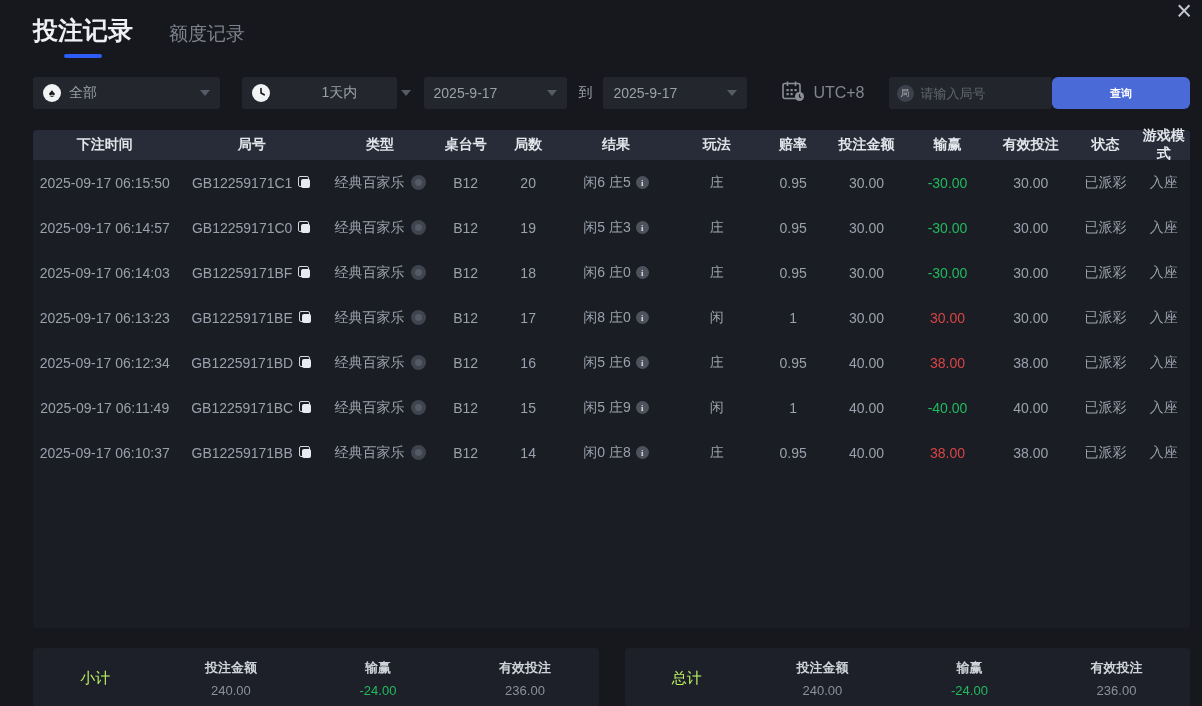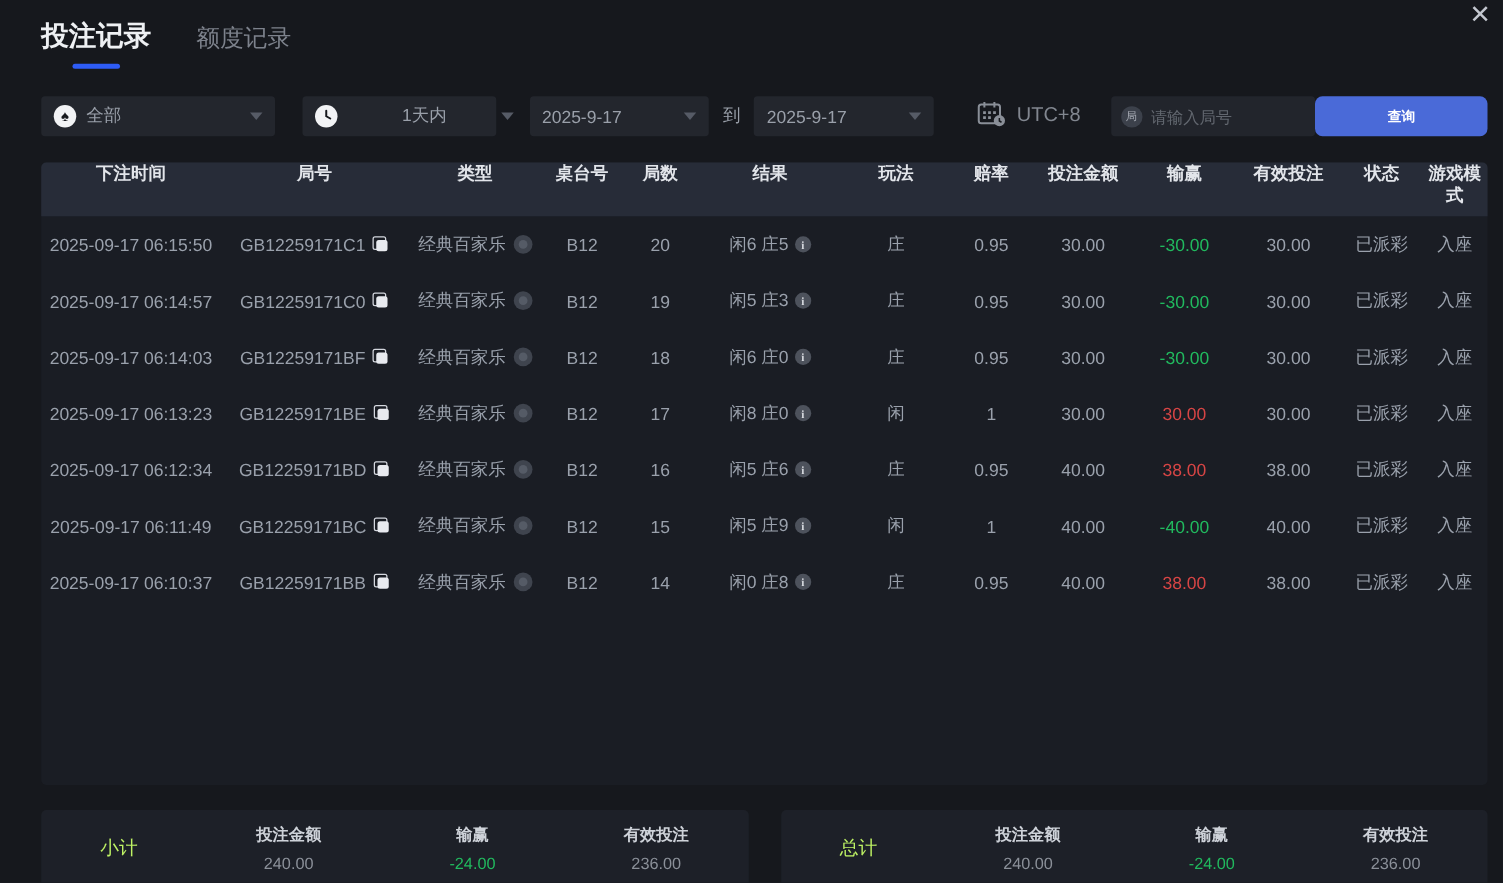--- a/index.html
+++ b/index.html
@@ -7,21 +7,21 @@
   body {
     position:relative;
     background:#16181d;
     font-family:"Liberation Sans","DejaVu Sans",sans-serif;
     color:#9aa0aa;
   }
 
   
   .tabs-row { position:absolute; left:33px; top:14px; display:flex; align-items:flex-end; }
   .tab { cursor:pointer; }
-  .tab-active { color:#eef0f3; font-size:22px; font-weight:bold; }
+  .tab-active { color:#eef0f3; font-size:25px; font-weight:bold; }
   .tab-underline { width:38px; height:4px; border-radius:2px; background:#2e5cf6; margin:7px auto 0; }
   .tab-inactive { color:#7d828c; font-size:19px; margin-left:36px; padding-bottom:11px; }
   .close-btn { position:absolute; top:-2px; right:10px; font-size:27px; color:#c3c7cf; cursor:pointer; line-height:1; }
 
   
   .filter-row { position:absolute; left:33px; top:77px; width:1157px; height:32px; display:flex; align-items:center; white-space:nowrap; }
   .dd {
     height:32px; background:#23262d; border-radius:3px; display:flex; align-items:center;
     padding:0 10px; font-size:14px; color:#9aa0aa; cursor:pointer; position:relative;
   }
@@ -42,21 +42,21 @@
   .round-ic { width:17px; height:17px; border-radius:50%; background:#3c414b; color:#a7acb5; font-size:9px; display:flex; align-items:center; justify-content:center; flex:0 0 auto; }
   .round-input { background:transparent; border:none; outline:none; color:#ef4444; font-size:13px; width:100%; margin-left:7px; font-family:inherit; }
   .round-input::placeholder { color:#62676f; }
   .query-btn {
     margin-left:auto; width:139px; height:32px; background:#4a6ad8; color:#fff; border:none;
     border-radius:6px; font-size:11px; font-weight:bold; cursor:pointer; font-family:inherit;
   }
 
   
   .table-wrap { position:absolute; left:33px; top:130px; width:1157px; height:498px; background:#1a1d24; border-radius:4px; }
-  .t-header { display:flex; height:43px; align-items:flex-start; background:#272c38; border-radius:4px 4px 0 0; }
+  .t-header { display:flex; height:30px; align-items:center; background:#272c38; border-radius:4px 4px 0 0; }
   .t-header .cell { font-size:14px; font-weight:bold; color:#e2e5ea; }
   .t-row { display:flex; height:45px; align-items:center; }
   .t-row .cell { font-size:14px; color:#9aa1ac; }
   .cell { display:flex; align-items:center; justify-content:center; text-align:center; overflow:hidden; }
   .c0{width:12.4%;} .c1{width:13.0%;} .c2{width:9.2%;} .c3{width:5.6%;} .c4{width:5.2%;}
   .c5{width:10.0%;} .c6{width:7.4%;} .c7{width:5.8%;} .c8{width:6.9%;} .c9{width:7.1%;}
   .c10{width:7.3%;} .c11{width:5.6%;} .c12{width:4.5%;}
   .green { color:#21b95e !important; }
   .red { color:#d74545 !important; }
 

